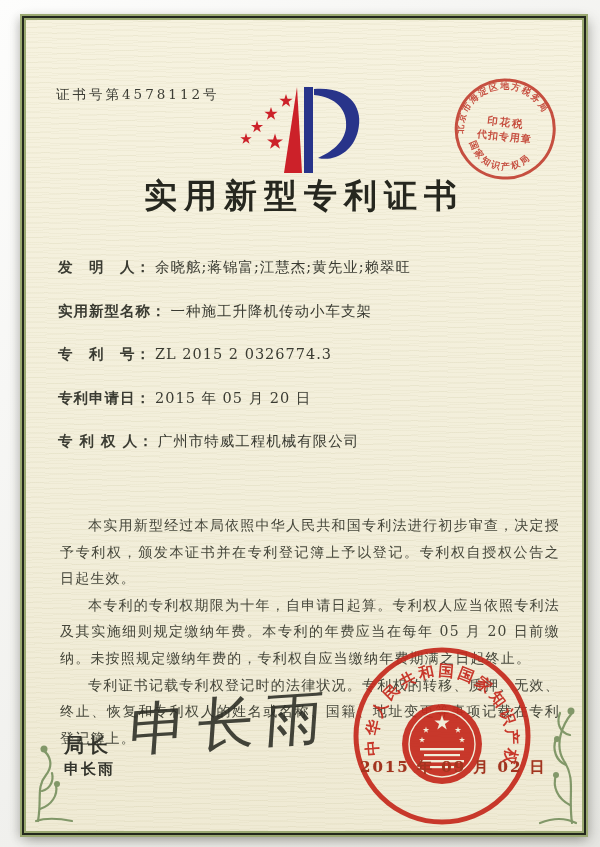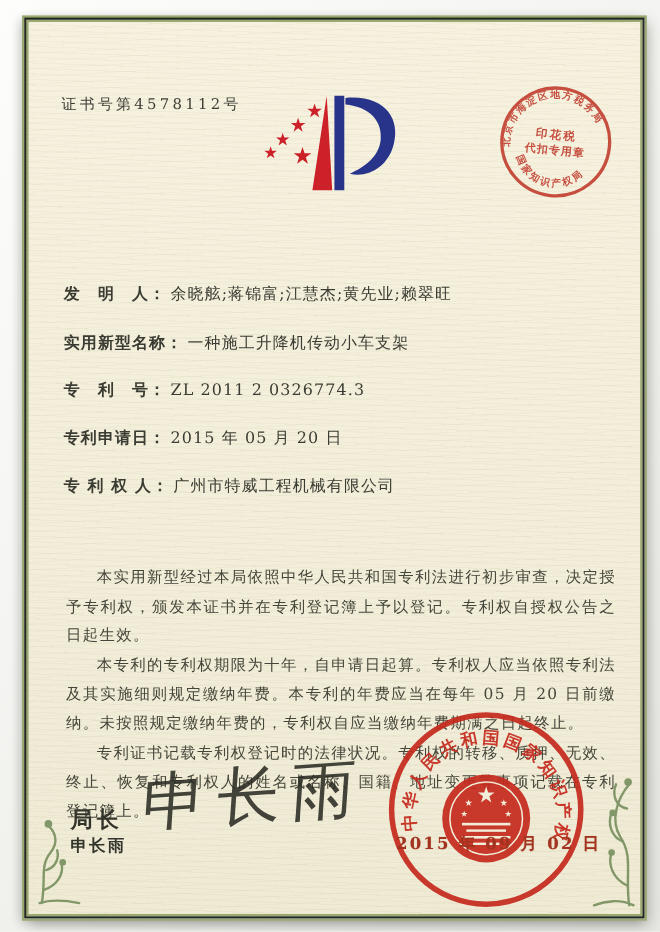--- a/index.html
+++ b/index.html
@@ -88,30 +88,31 @@
 
         <path d="M 80,7 C 116,4 130,26 124,49 C 119,70 100,80 84,76 C 97,70 110,61 112,46 C 114,28 102,15 80,13 Z" fill="#28348a"></path>
         <use href="#star" transform="translate(52,19) scale(7)" fill="#cc2129"></use>
         <use href="#star" transform="translate(37,32) scale(7)" fill="#cc2129"></use>
         <use href="#star" transform="translate(23,45) scale(6.4)" fill="#cc2129"></use>
         <use href="#star" transform="translate(12,57) scale(6)" fill="#cc2129"></use>
         <use href="#star" transform="translate(41,60) scale(8.4)" fill="#cc2129"></use>
       </svg>
     </div>
 
+    <div class="abs title">实用新型专利证书</div>
 
     <div class="abs fields">
       <div class="field-row">
         <span class="lab">发　明　人：</span><span class="val">余晓舷;蒋锦富;江慧杰;黄先业;赖翠旺</span>
       </div>
       <div class="field-row">
         <span class="lab">实用新型名称：</span><span class="val">一种施工升降机传动小车支架</span>
       </div>
       <div class="field-row">
-        <span class="lab">专　利　号：</span><span class="val">ZL 2011 2 0326774.3</span>
+        <span class="lab">专　利　号：</span><span class="val">ZL 2015 2 0326774.3</span>
       </div>
       <div class="field-row">
         <span class="lab">专利申请日：</span><span class="val">2015 年 05 月 20 日</span>
       </div>
       <div class="field-row">
         <span class="lab">专 利 权 人：</span><span class="val">广州市特威工程机械有限公司</span>
       </div>
     </div>
 
     <div class="abs body-text">

